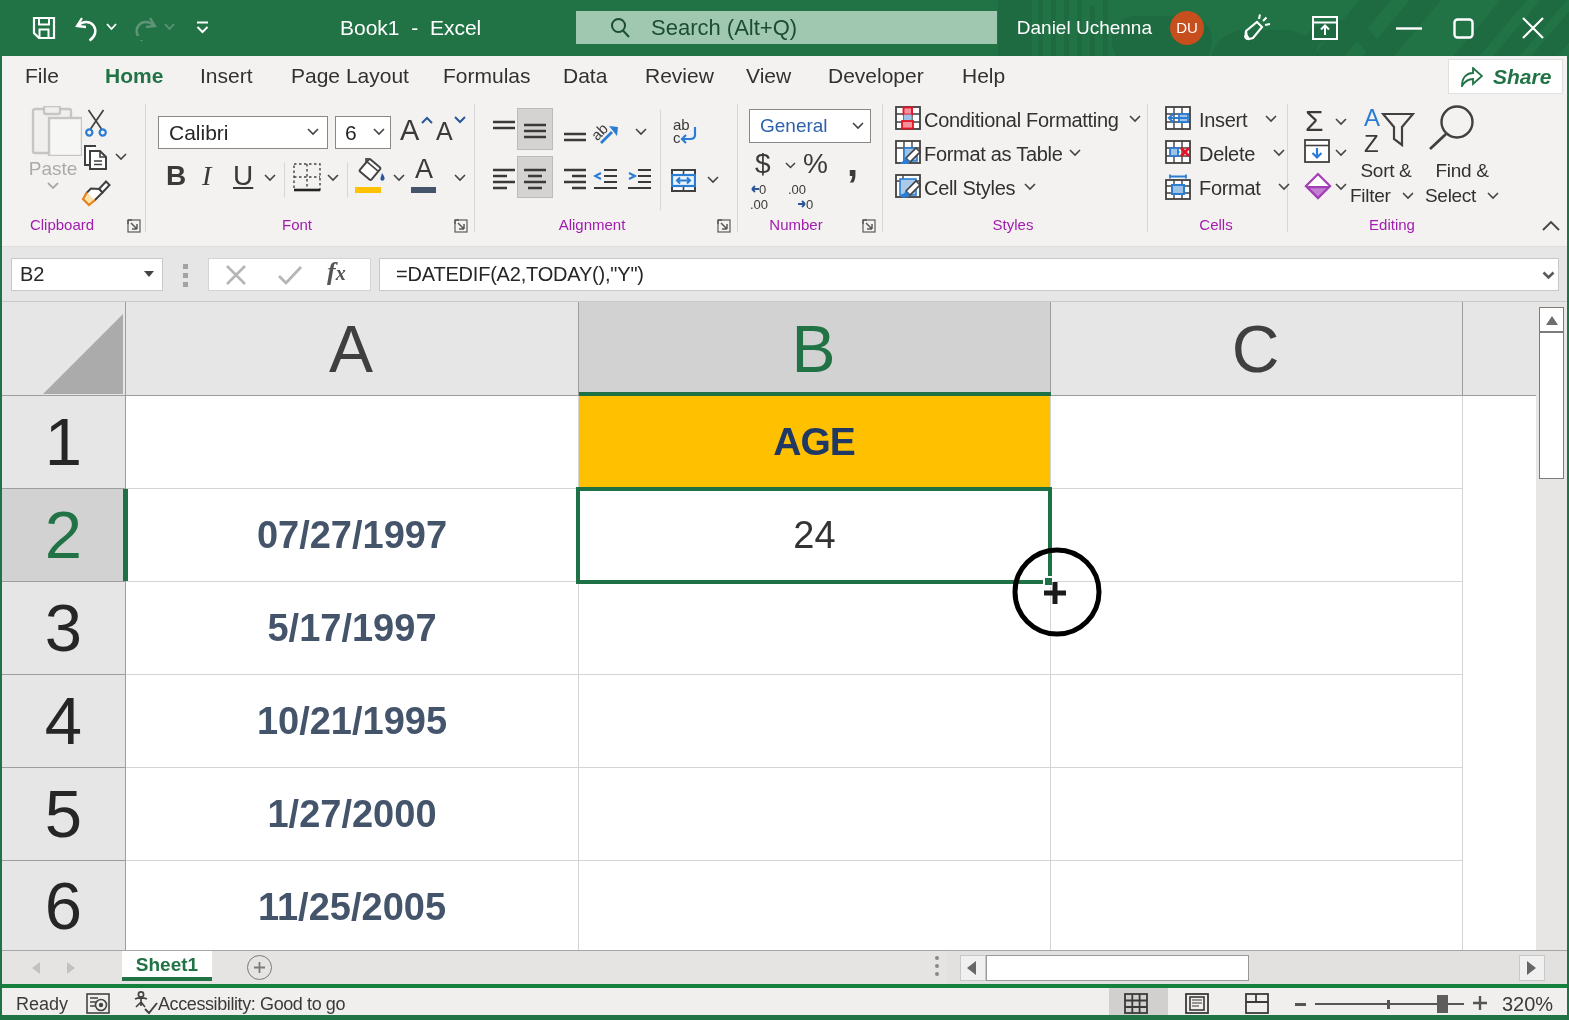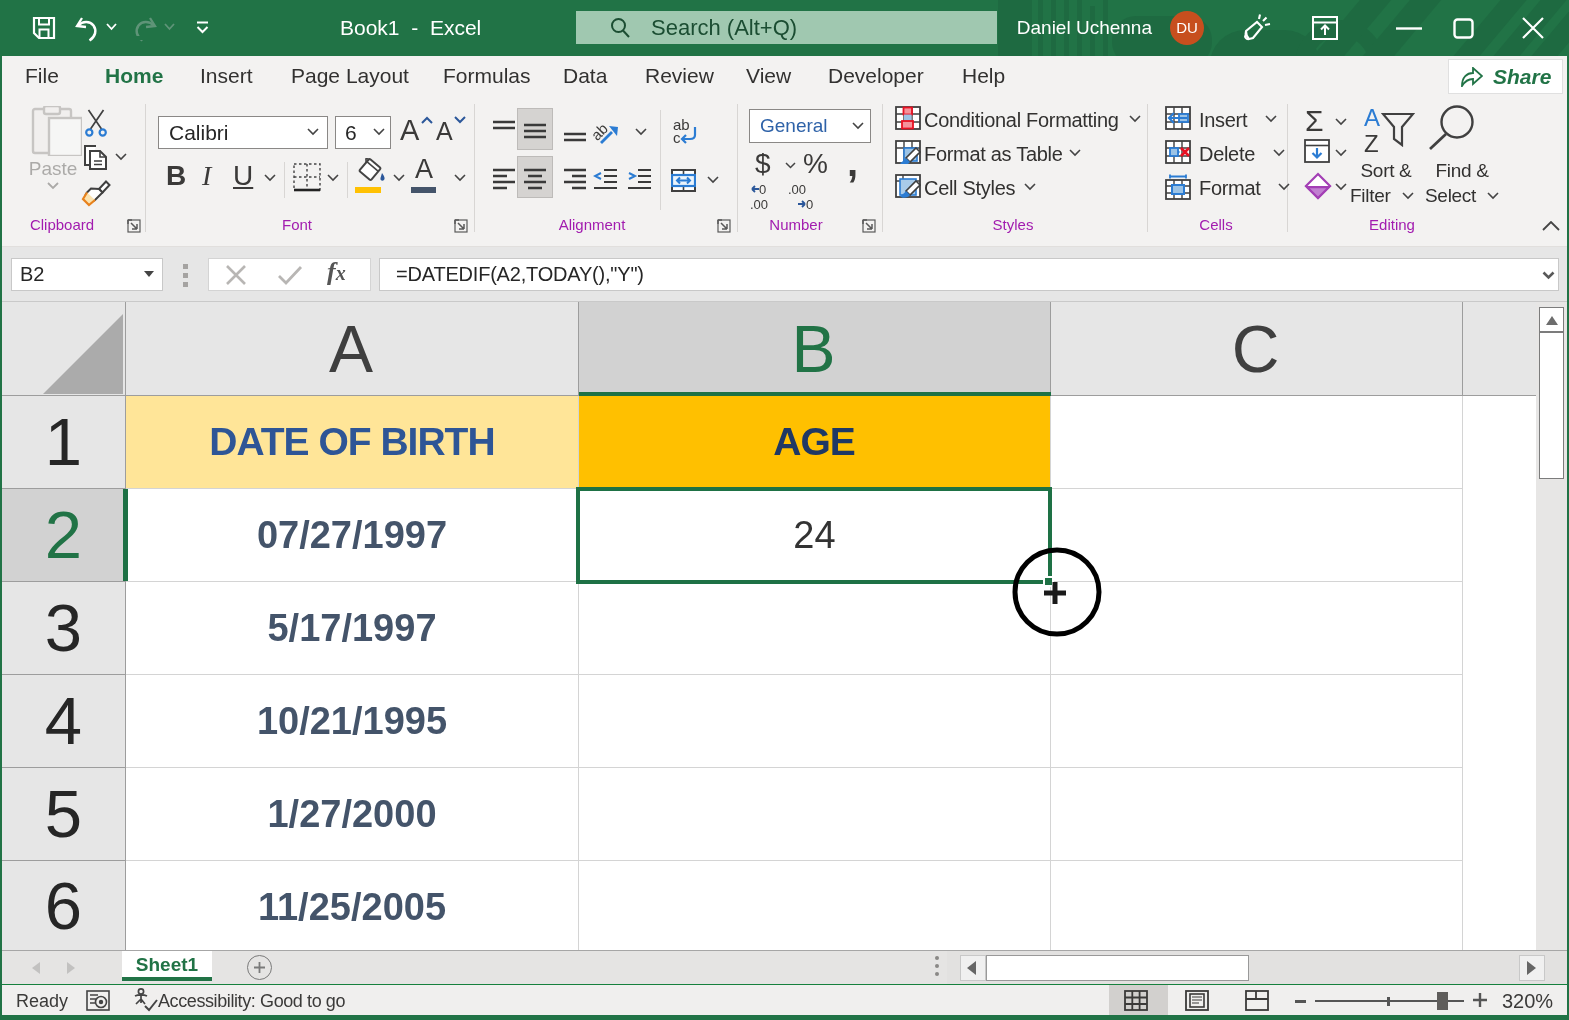--- a/index.html
+++ b/index.html
@@ -38,21 +38,21 @@
 
 
 #grid { position:absolute; left:2px; top:302px; width:1534px; height:648px; background:#fff; overflow:hidden; }
 .colhdr { position:absolute; top:0; height:94px; background:#e6e6e6; border-right:1px solid #9f9f9f00; font-size:66px; color:#3f3f3f; text-align:center; line-height:94px; }
 .rowhdr { position:absolute; left:0; width:123px; background:#e6e6e6; font-size:67px; color:#262626; text-align:center; }
 .cell { position:absolute; background:#fff; }
 .gl { position:absolute; background:#d4d4d4; }
 
 
 #sheetbar { position:absolute; left:2px; top:950px; width:1565px; height:34px; background:#e5e4e3; border-top:1px solid #a6a6a6; }
-#statusbar { position:absolute; left:2px; top:984px; width:1565px; height:31px; background:#f0efee; border-top:1px solid #15803d; font-size:17px; color:#3b3a39; }
+#statusbar { position:absolute; left:2px; top:984px; width:1565px; height:31px; background:#f0efee; border-top:4px solid #15803d; font-size:17px; color:#3b3a39; }
 #bottomstrip { position:absolute; left:0; top:1015px; width:1569px; height:5px; background:#217346; }
 #leftedge { position:absolute; left:0; top:56px; width:2px; height:964px; background:#217346; }
 #rightedge { position:absolute; left:1567px; top:56px; width:2px; height:964px; background:#217346; }
 </style>
 </head>
 <body>
 <div id="app">
 
   <div id="titlebar">
 
@@ -512,21 +512,20 @@
     <div class="gl" style="left:0;top:186px;width:123px;height:1px;background:#9d9d9d;"></div>
     <div class="gl" style="left:0;top:279px;width:123px;height:1px;background:#9d9d9d;"></div>
     <div class="gl" style="left:0;top:372px;width:123px;height:1px;background:#9d9d9d;"></div>
     <div class="gl" style="left:0;top:465px;width:123px;height:1px;background:#9d9d9d;"></div>
     <div class="gl" style="left:0;top:558px;width:123px;height:1px;background:#9d9d9d;"></div>
     <div class="gl" style="left:123px;top:0;width:1px;height:648px;background:#9d9d9d;"></div>
     <div class="abs" style="left:577px;top:90px;width:472px;height:4px;background:#1e7145;"></div>
 
     <div class="abs" style="left:121px;top:187px;width:5px;height:92px;background:#1e7145;"></div>
 
-    <div class="cell" style="left:124px;top:94px;width:452px;height:92px;background:#ffe598;color:#2e5596;font-weight:bold;font-size:39px;letter-spacing:-1px;text-align:center;line-height:92px;">DATE OF BIRTH</div>
     <div class="cell" style="left:576px;top:94px;width:472px;height:92px;background:#ffc000;color:#1f3864;font-weight:bold;font-size:39px;letter-spacing:-1px;text-align:center;line-height:92px;">AGE</div>
 
     <div class="gl" style="left:576px;top:94px;width:1px;height:554px;"></div>
     <div class="gl" style="left:1048px;top:94px;width:1px;height:554px;"></div>
     <div class="gl" style="left:1460px;top:94px;width:1px;height:554px;"></div>
 
     <div class="gl" style="left:124px;top:186px;width:1336px;height:1px;"></div>
     <div class="gl" style="left:124px;top:279px;width:1336px;height:1px;"></div>
     <div class="gl" style="left:124px;top:372px;width:1336px;height:1px;"></div>
     <div class="gl" style="left:124px;top:465px;width:1336px;height:1px;"></div>

